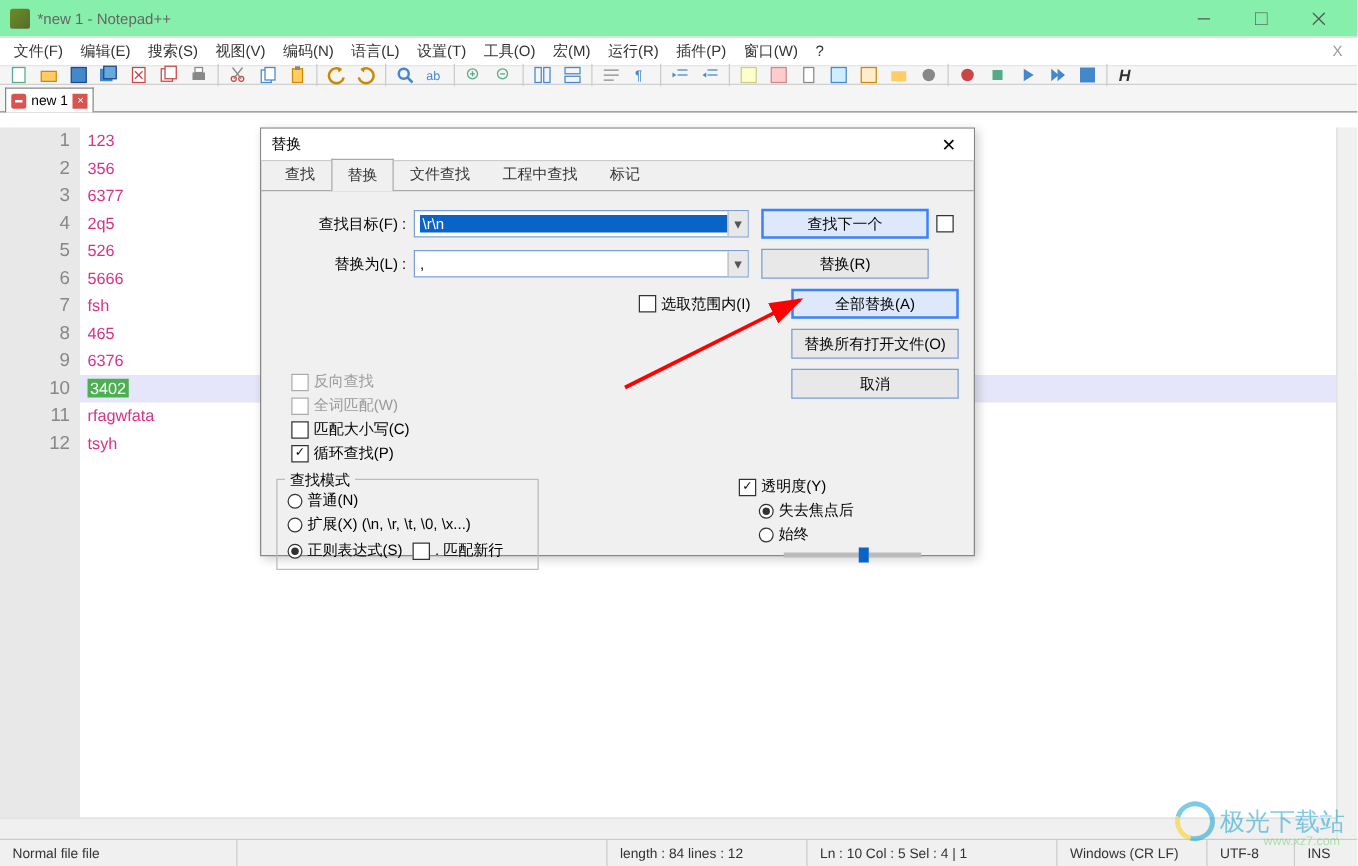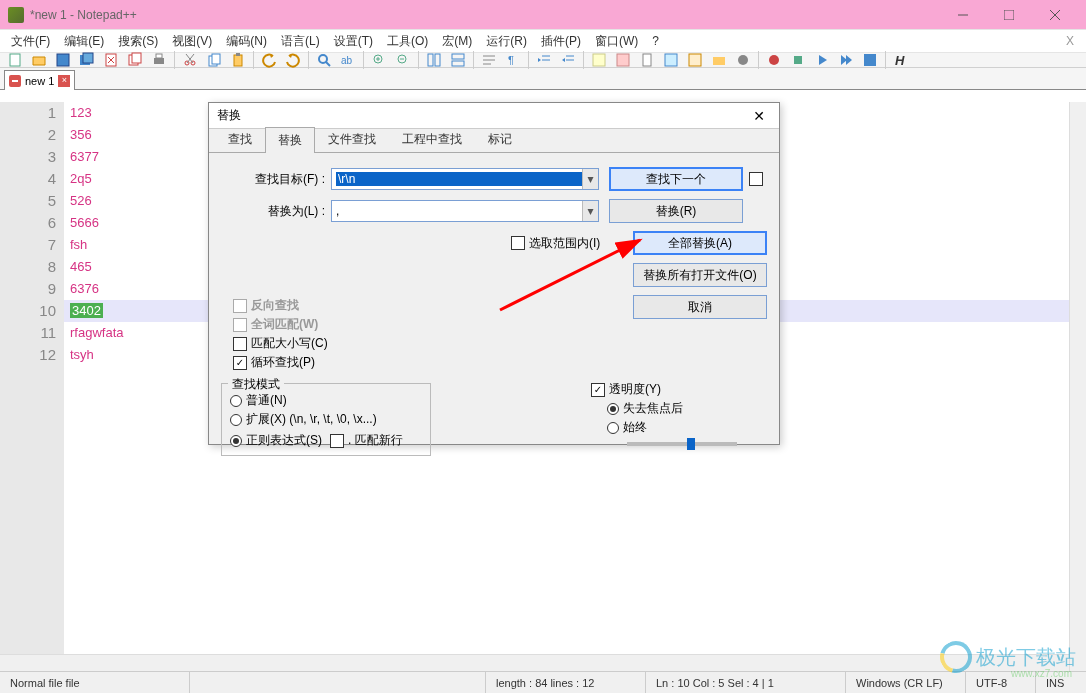--- a/index.html
+++ b/index.html
@@ -1,18 +1,18 @@
 <!DOCTYPE html>
 <html><head>
 <meta charset="utf-8">
 <style>
 * { box-sizing: border-box; margin: 0; padding: 0; font-family: "Microsoft YaHei", "SimSun", sans-serif; }
 body { width: 1086px; height: 693px; background: #fff; overflow: hidden; position: relative; font-size: 12px; }
 
-.titlebar { height: 30px; background: #f9a8d4; display: flex; align-items: center; padding: 0 8px; border-bottom: 1px solid #e5e5e5; }
+.titlebar { height: 30px; background: #86efac; display: flex; align-items: center; padding: 0 8px; border-bottom: 1px solid #e5e5e5; }
 .titlebar .icon { width: 16px; height: 16px; margin-right: 6px; background: linear-gradient(135deg,#6b8e23,#556b2f); border-radius: 2px; }
 .titlebar .title { flex: 1; color: #666; font-size: 12px; }
 .winbtn { width: 46px; height: 30px; display: flex; align-items: center; justify-content: center; color: #555; }
 .winbtn svg { width: 10px; height: 10px; }
 
 .menubar { height: 22px; display: flex; align-items: center; padding: 0 4px; font-size: 12px; color: #333; gap: 0; }
 .menubar .mi { padding: 2px 7px; cursor: default; }
 .menubar .x { margin-left: auto; padding: 2px 8px; color: #999; }
 
 .toolbar { height: 16px; background: #f5f5f5; border-top: 1px solid #e5e5e5; border-bottom: 1px solid #d0d0d0; display: flex; align-items: center; padding: 0 4px; gap: 2px; }
@@ -56,21 +56,21 @@
 .combo .val { flex:1; background:#0a64c8; color:#fff; padding:0 2px; }
 .combo .dd { width: 16px; text-align: center; color: #555; background:#e8e8e8; margin:-4px -4px -4px 0; height:20px; line-height:20px; border-left:1px solid #bbb;}
 .btn { width: 134px; height: 24px; background: #e8e8e8; border: 1px solid #7a9fd4; font-size: 12px; display:flex; align-items:center; justify-content:center; }
 .btn.hl { border: 2px solid #3b82f6; background:#dde9fb; }
 .chk-sm { width: 14px; height: 14px; border: 1px solid #333; display:inline-block; vertical-align:middle; margin-right:4px; background:#fff; }
 .chk-sm.on::before { content:"✓"; font-size:10px; line-height:12px; display:block; text-align:center; }
 .chk-sm.dis { border-color:#aaa; }
 .rdo { width: 12px; height: 12px; border: 1px solid #333; border-radius: 50%; display:inline-block; vertical-align:middle; margin-right:4px; position:relative; background:#fff; }
 .rdo.on::before { content:""; position:absolute; inset:2px; background:#333; border-radius:50%; }
 .opt { font-size: 12px; margin: 2px 0; display:flex; align-items:center; }
-.opt.dis { color:#999;font-weight:bold; }
+.opt.dis { color:#999; }
 .grp { border: 1px solid #bbb; padding: 6px 8px 4px 8px; position: relative; margin-top: 4px; }
 .grp .legend { position: absolute; top: -8px; left: 6px; background: #f0f0f0; padding: 0 4px; font-size: 12px; }
 .slider { width: 110px; height: 4px; background: #bbb; position: relative; margin: 6px 0 0 20px; }
 .slider .thumb { position: absolute; top: -4px; left: 60px; width: 8px; height: 12px; background: #0a64c8; }
 
 .arrow { position: absolute; pointer-events: none; }
 
 .watermark { position: absolute; right: 10px; bottom: 20px; font-size: 20px; color: #09c; opacity: .5; display:flex; align-items:center; gap:4px; }
 .watermark .c { width:32px; height:32px; border:4px solid #09c; border-left-color:#fc0; border-radius:50%; transform:rotate(-30deg); }
 .watermark .sub { font-size:10px; color:#6c6; position:absolute; bottom:-6px; right:4px; }

